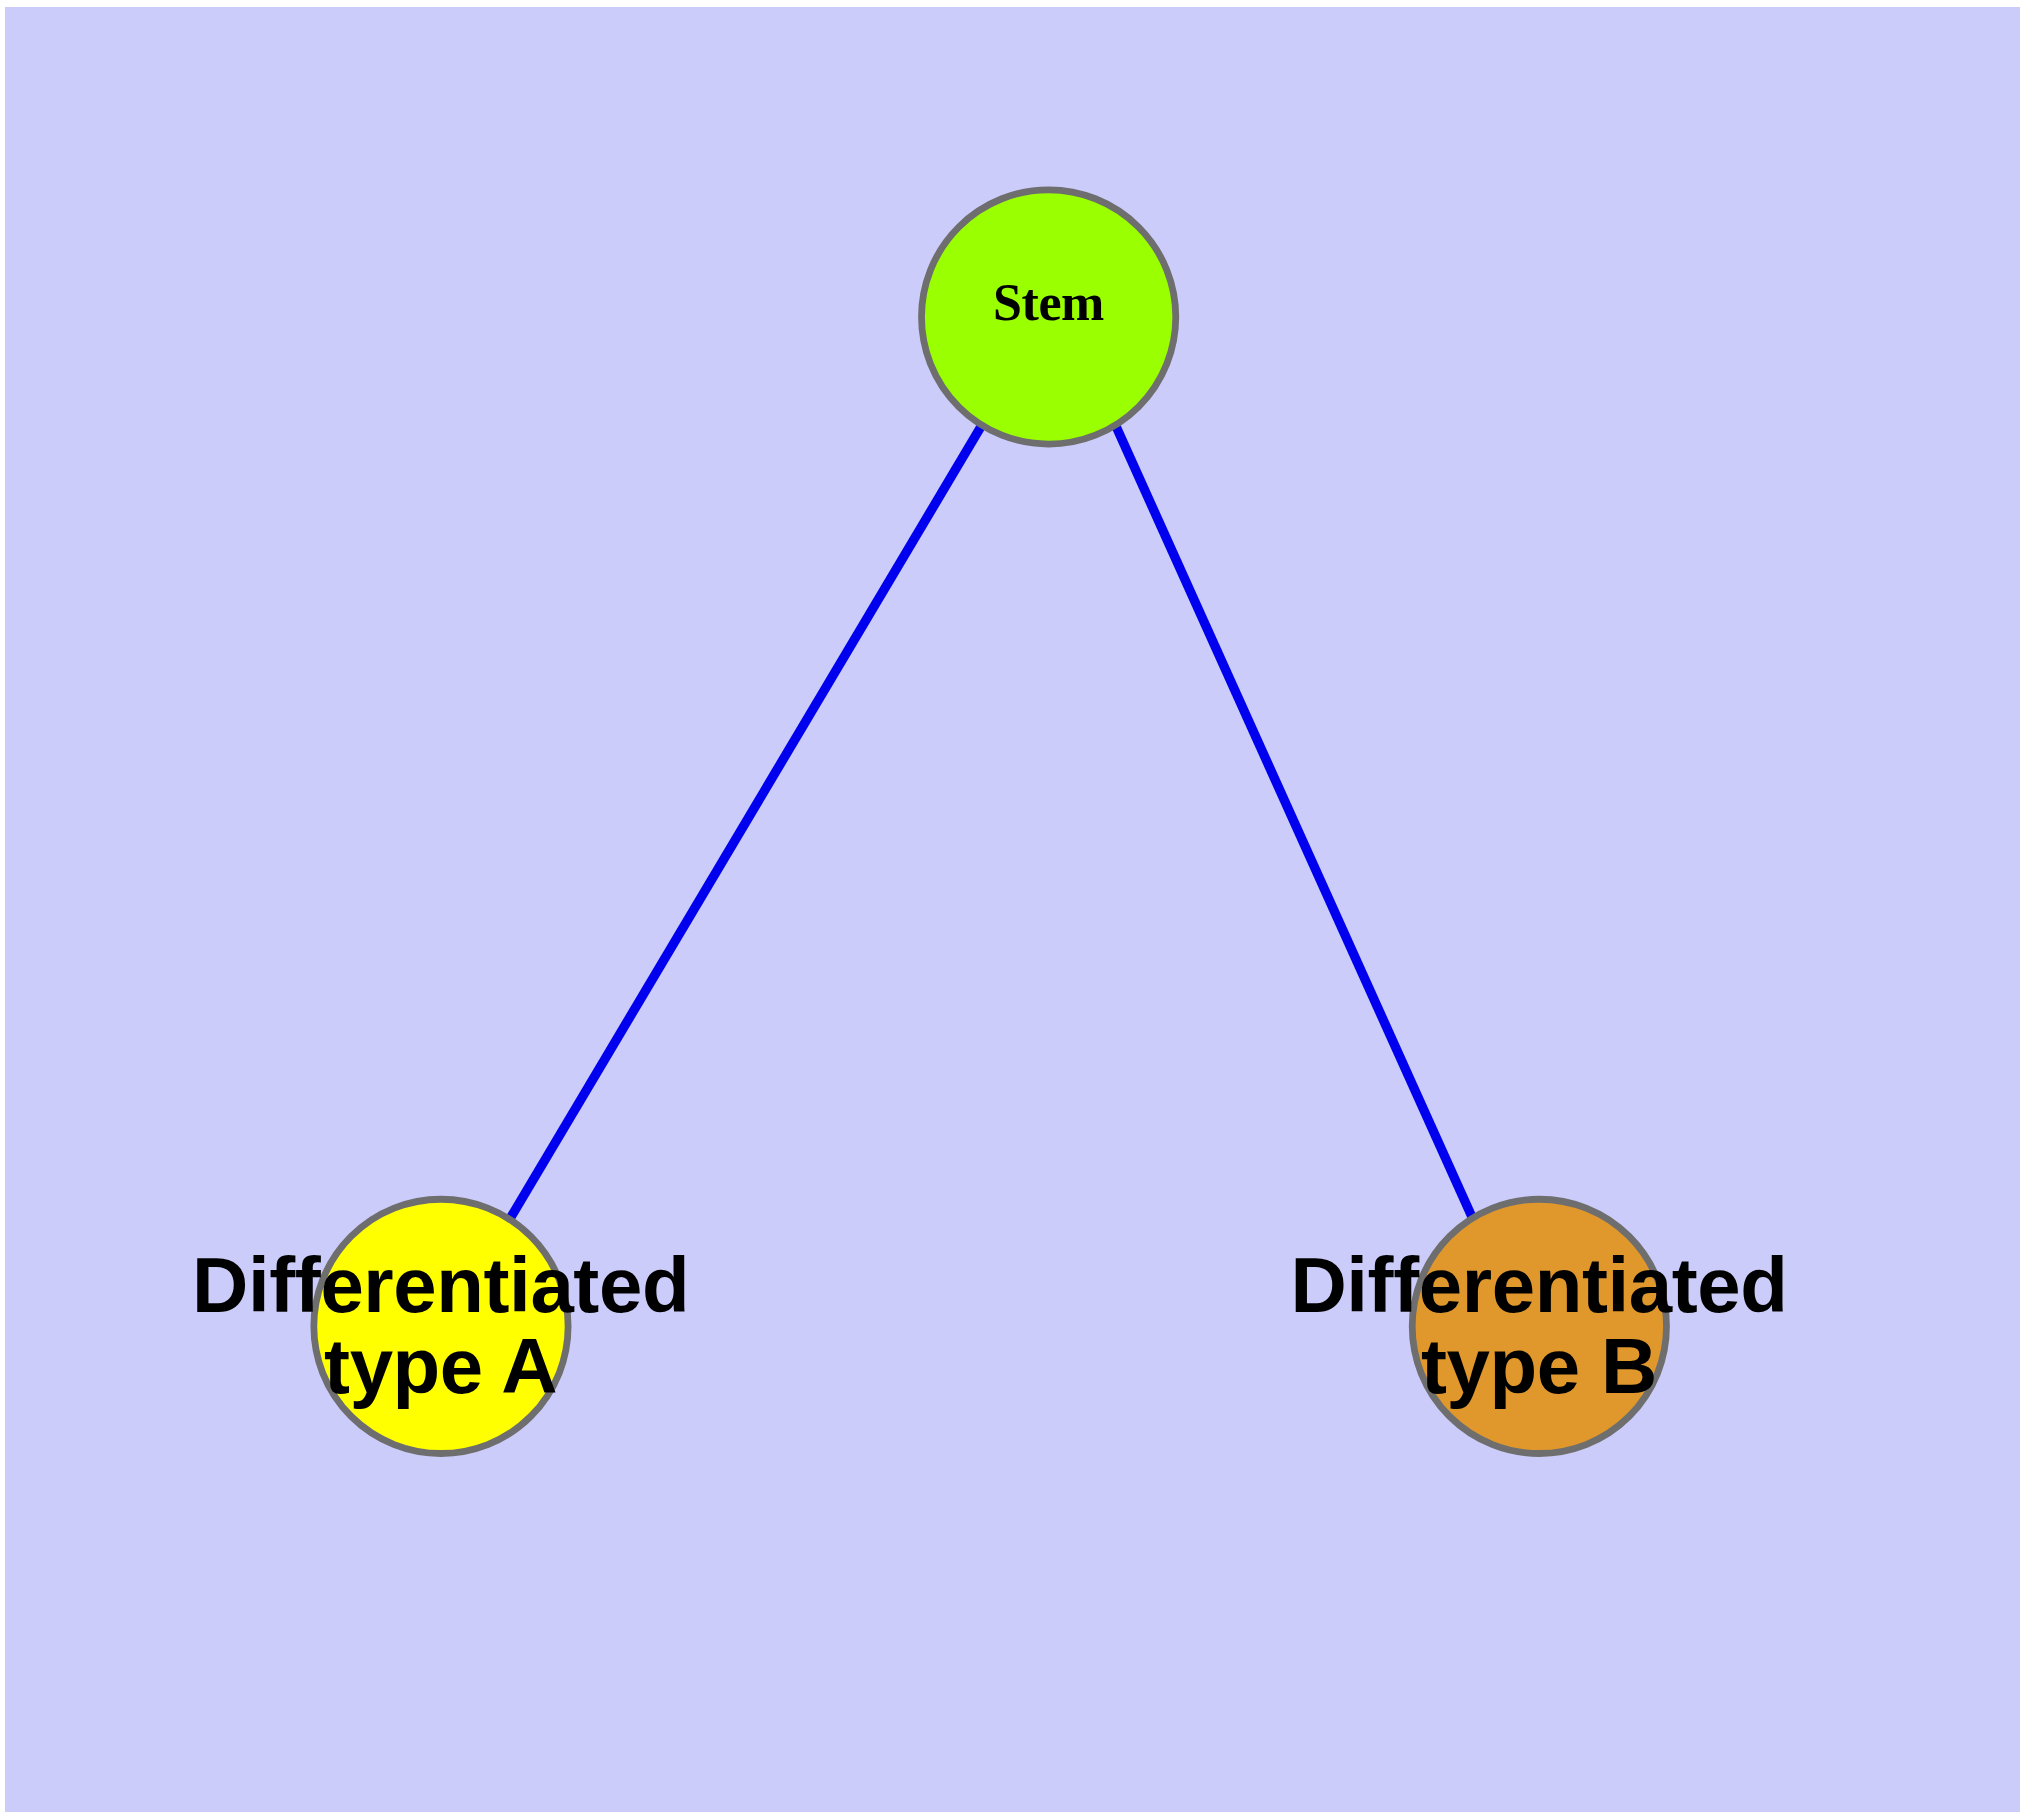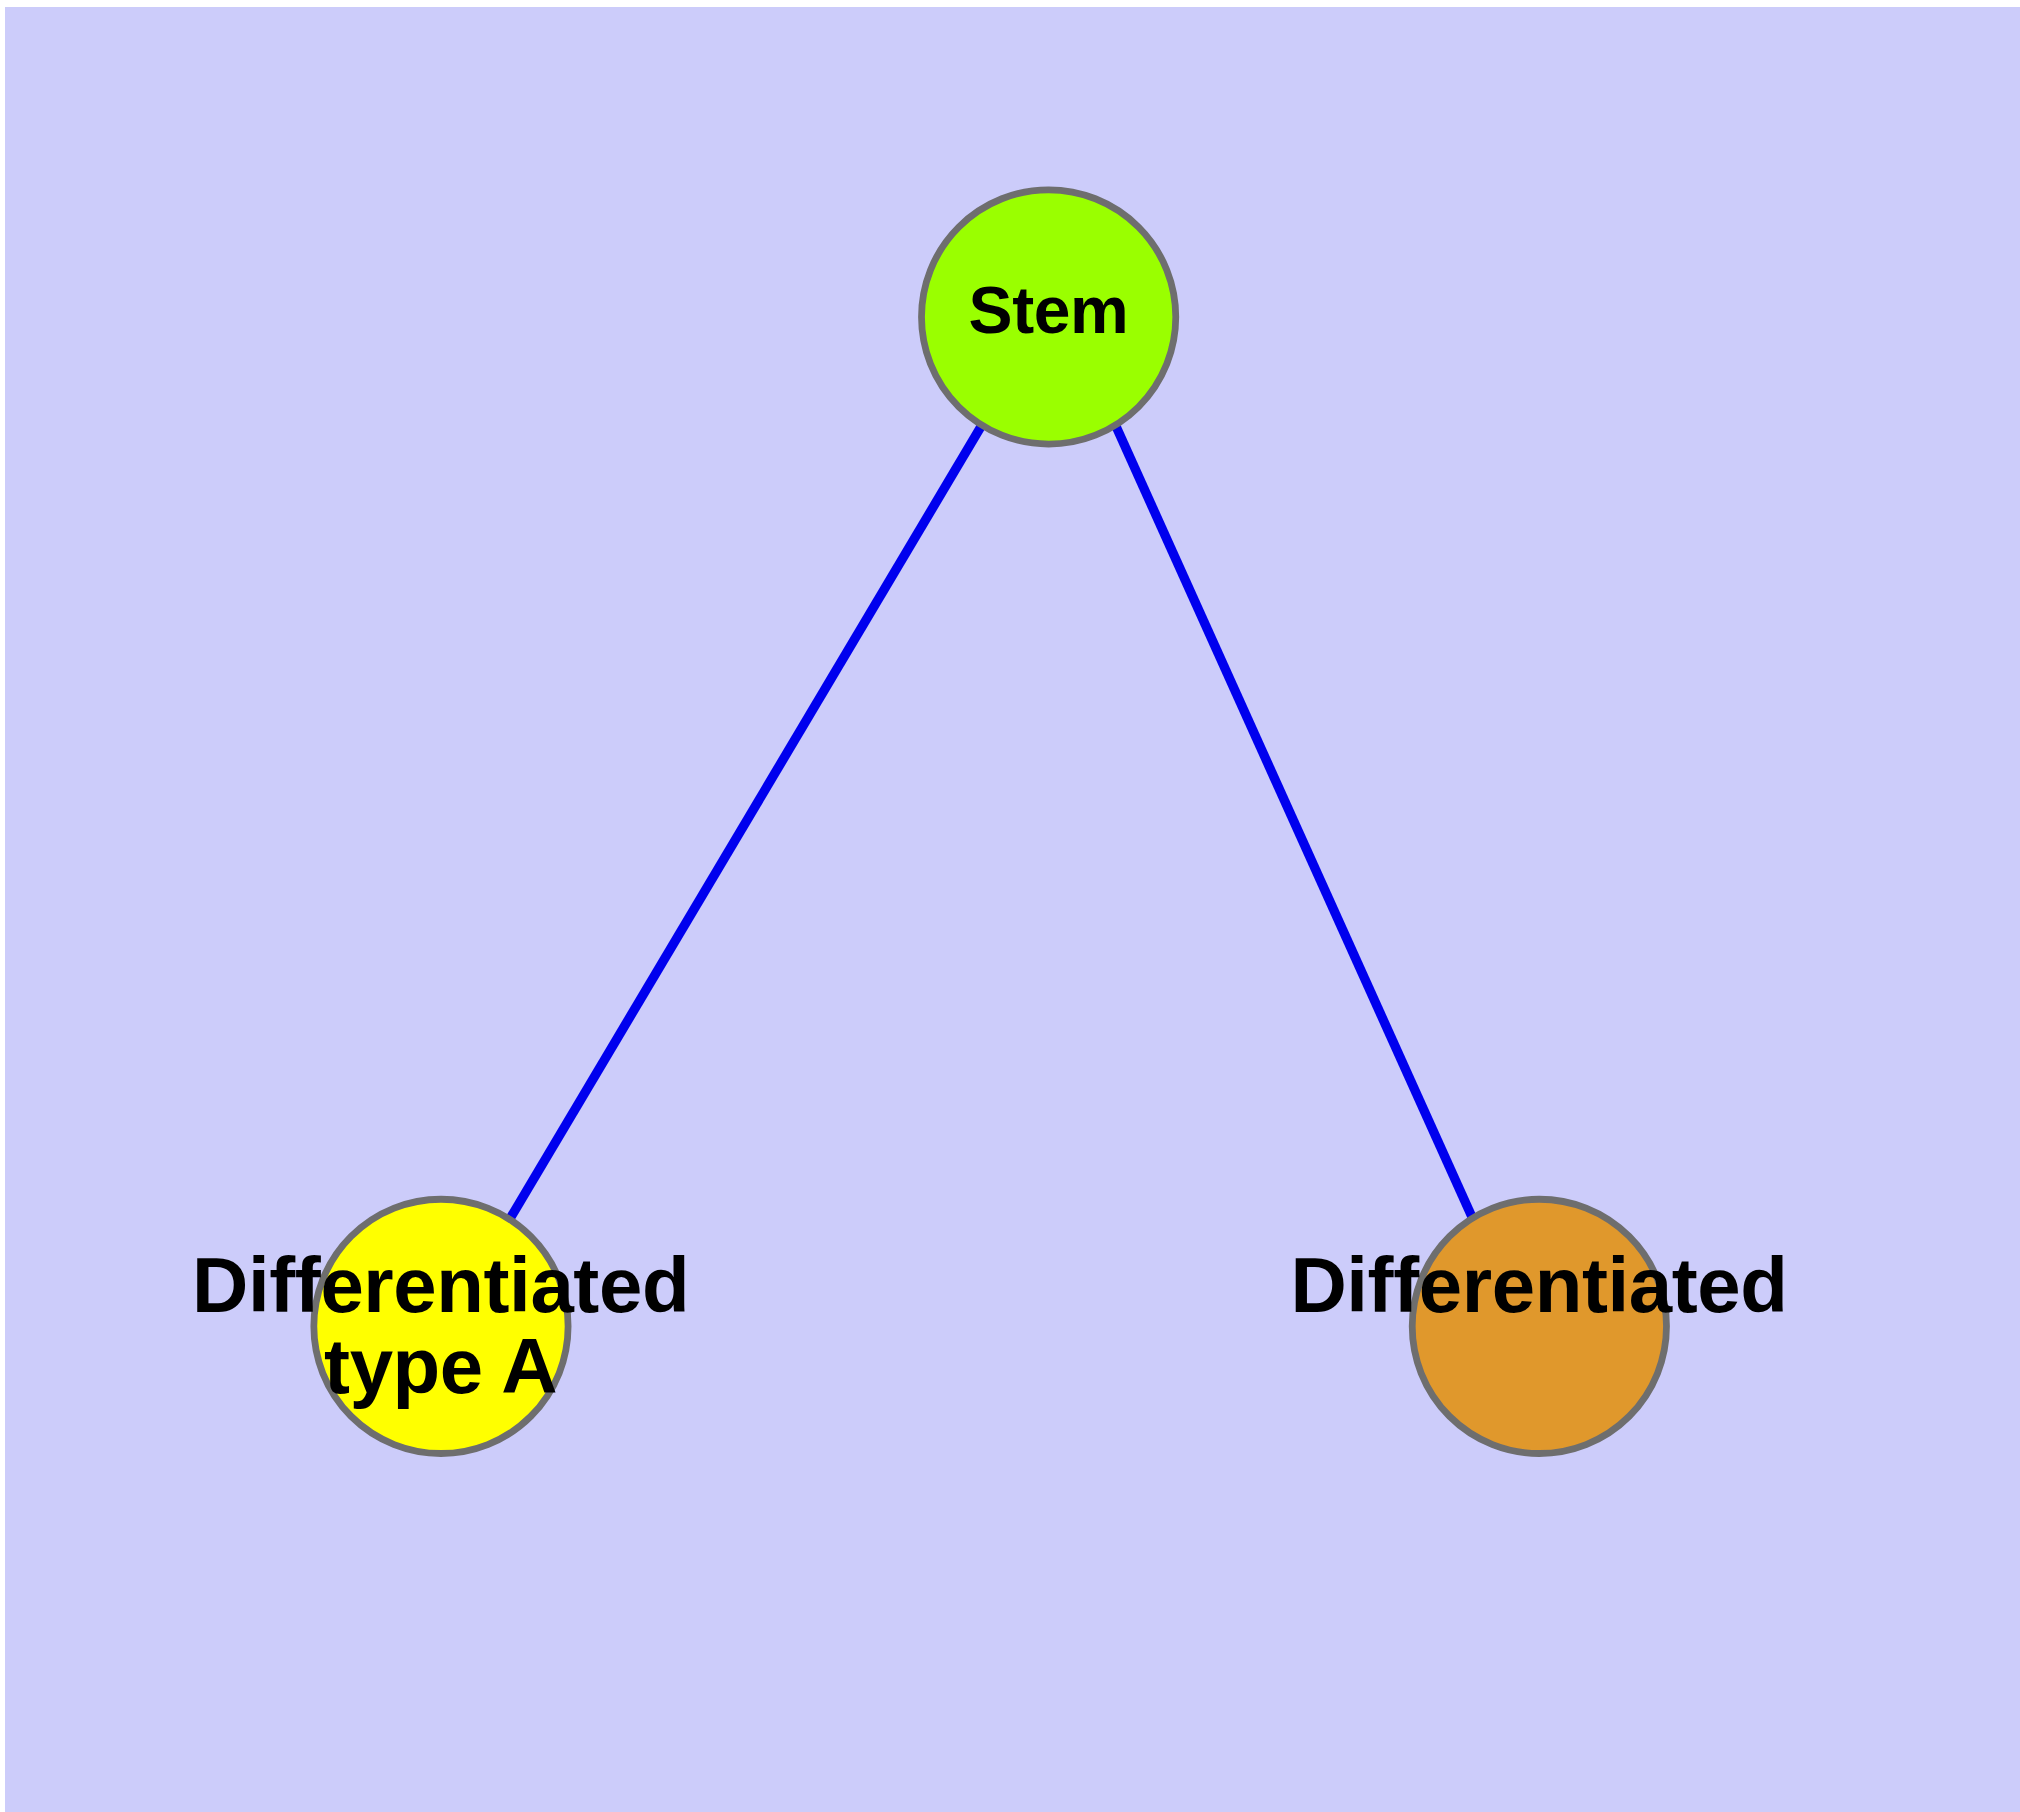--- a/index.html
+++ b/index.html
@@ -37,22 +37,23 @@
     text-align: center;
     color: #000000;
     font-weight: bold;
     font-family: "Liberation Sans", sans-serif;
     white-space: pre;
     line-height: 1.04;
     letter-spacing: -0.4px;
     pointer-events: none;
   }
   .label-stem {
-    font-size: 66px;
+    font-size: 52px;
     width: 509px;
+    font-family: Liberation Serif, serif;
   }
   .label-two-line {
     font-size: 78px;
     width: 932px;
   }
 </style>
 </head>
 <body>
 
 <div id="canvas">
@@ -66,16 +67,16 @@
     <g id="nodes-layer">
         <circle cx="1237" cy="374" r="150" fill="#9aff00" stroke="#6e6e6e" stroke-width="8"></circle>
         <circle cx="520" cy="1565" r="150" fill="#ffff00" stroke="#6e6e6e" stroke-width="8"></circle>
         <circle cx="1816" cy="1565" r="150" fill="#e0982c" stroke="#6e6e6e" stroke-width="8"></circle>
       </g>
   </svg>
 
   <div id="labels-layer">
       <div class="node-label label-stem" style="left: 794px; top: 276px;"><div>Stem</div></div>
       <div class="node-label label-two-line" style="left: -25.4px; top: 1245px;"><div>Differentiated</div><div>type A</div></div>
-      <div class="node-label label-two-line" style="left: 1073px; top: 1245px;"><div>Differentiated</div></div>
+      <div class="node-label label-two-line" style="left: 1073px; top: 1245px;"><div>Differentiated</div><div>type B</div></div>
     </div>
 </div>
 
 
 </body></html>

